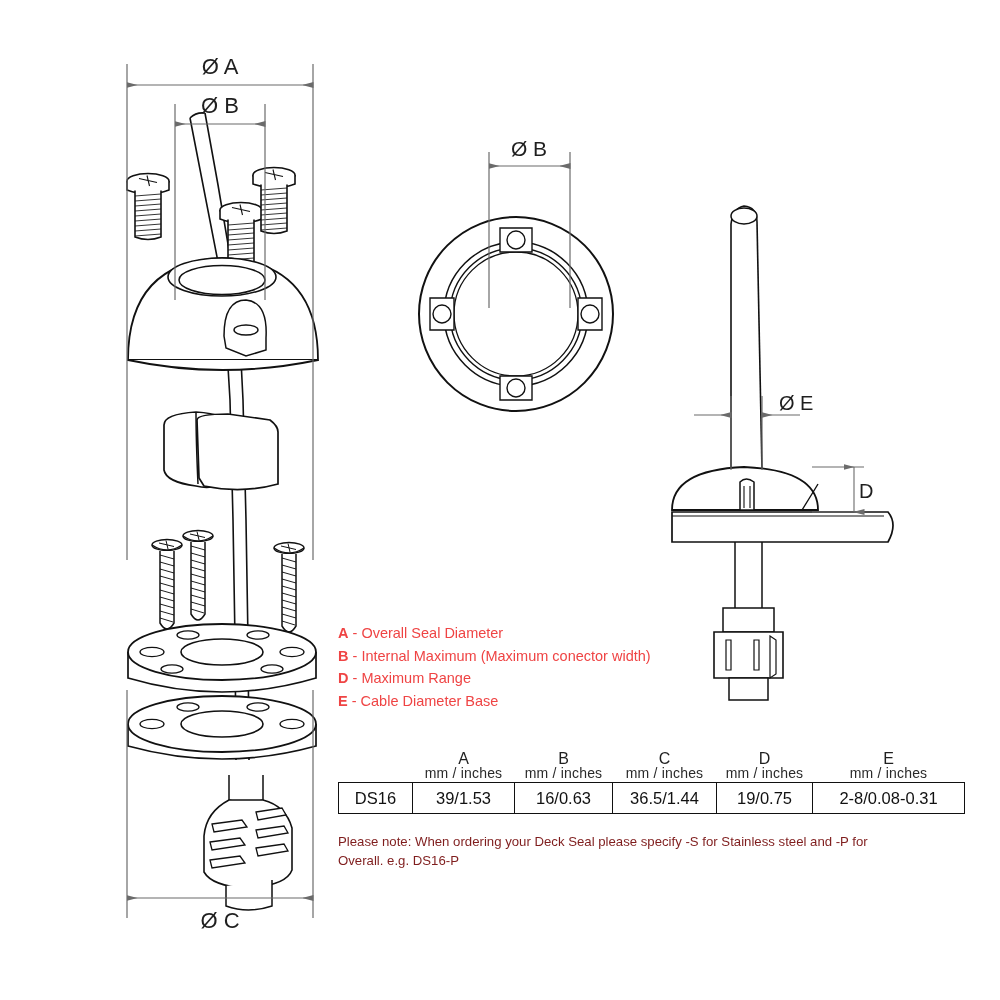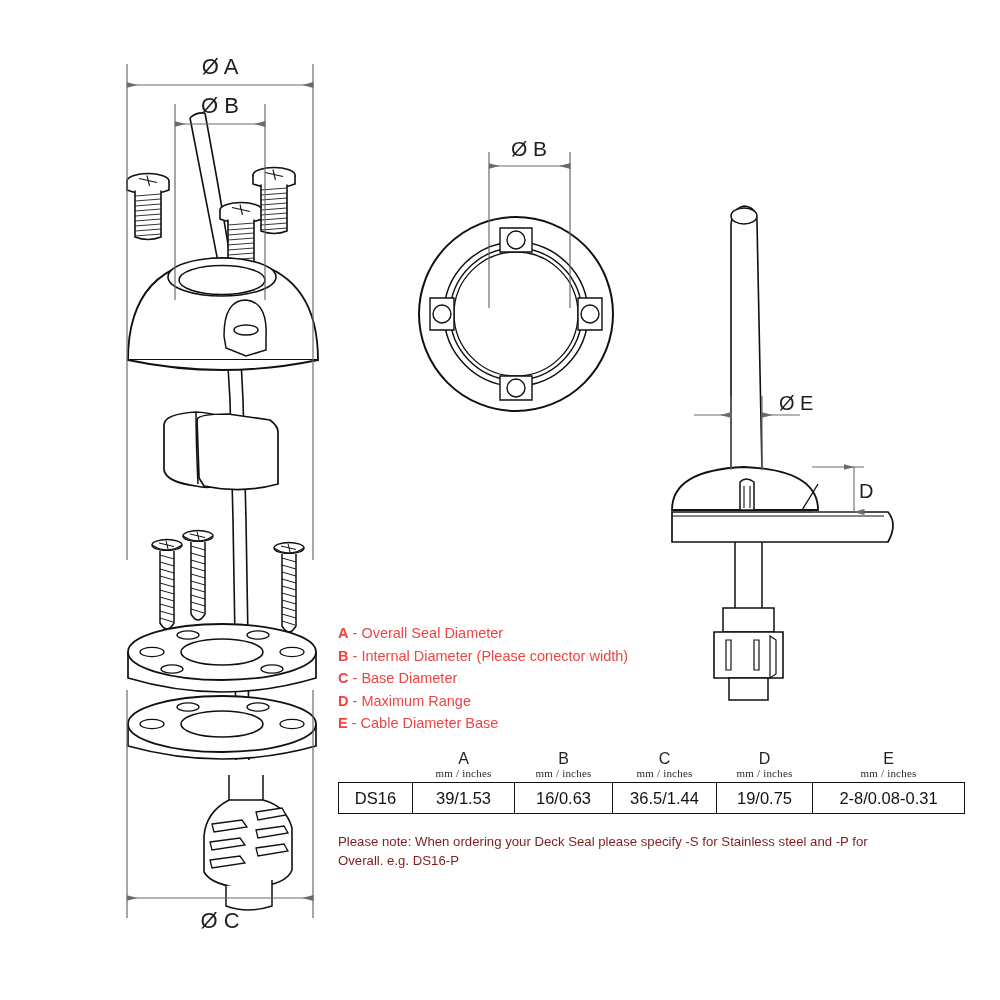--- a/index.html
+++ b/index.html
@@ -25,21 +25,21 @@
   }
 
   
   .spec{
     position:absolute;left:338px;top:748px;width:566px;
   }
   .spec table{border-collapse:collapse;width:566px;table-layout:fixed;}
   .spec td{padding:0;text-align:center;vertical-align:middle;}
   .spec .hd{border:0;height:34px;}
   .spec .hd .L{font-size:16px;line-height:16px;color:#1f1f1f;}
-  .spec .hd .U{font-size:11px;line-height:12px;color:#2a2a2a;letter-spacing:.2px;font-family:Liberation Serif, serif;}
+  .spec .hd .U{font-size:14px;line-height:12px;color:#2a2a2a;letter-spacing:.2px;}
   .spec .body td{
     border:1.3px solid #111;height:30px;font-size:16.5px;color:#111;
   }
   .spec .body td.model{font-size:16.5px;}
 </style>
 </head>
 <body>
 
 <div id="sheet">
 
@@ -257,24 +257,21 @@
       <text x="779" y="410" font-size="20">Ø E</text>
       <text x="859" y="498" font-size="20">D</text>
     </g>
   </svg>
 
   <div class="legend">
     <div class="row">
       <span class="key">A</span><span> - </span><span>Overall Seal Diameter</span>
     </div>
     <div class="row">
-      <span class="key">B</span><span> - </span><span>Internal Diameter (Please conector width)</span>
-    </div>
-    <div class="row">
-      <span class="key">C</span><span> - </span><span>Base Diameter</span>
+      <span class="key">B</span><span> - </span><span>Internal Maximum (Maximum conector width)</span>
     </div>
     <div class="row">
       <span class="key">D</span><span> - </span><span>Maximum Range</span>
     </div>
     <div class="row">
       <span class="key">E</span><span> - </span><span>Cable Diameter Base</span>
     </div>
   </div>
 
   <div class="spec">

